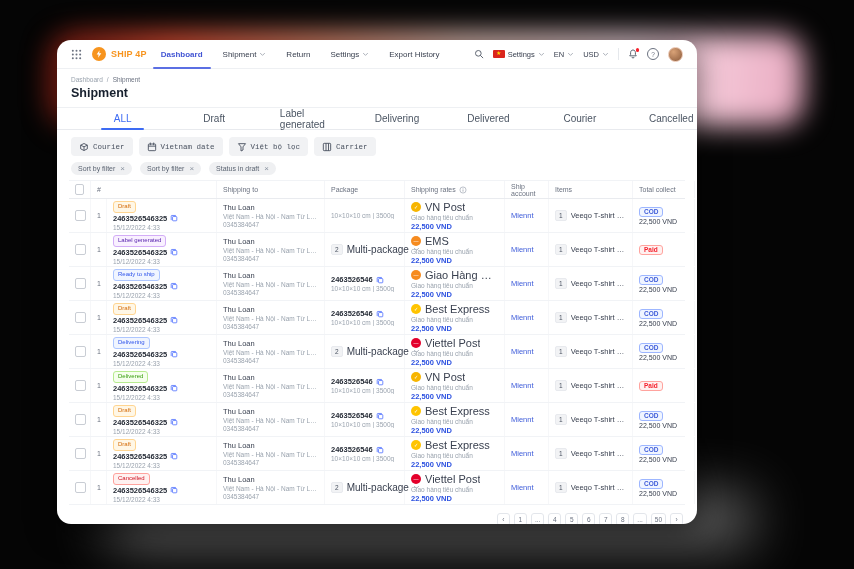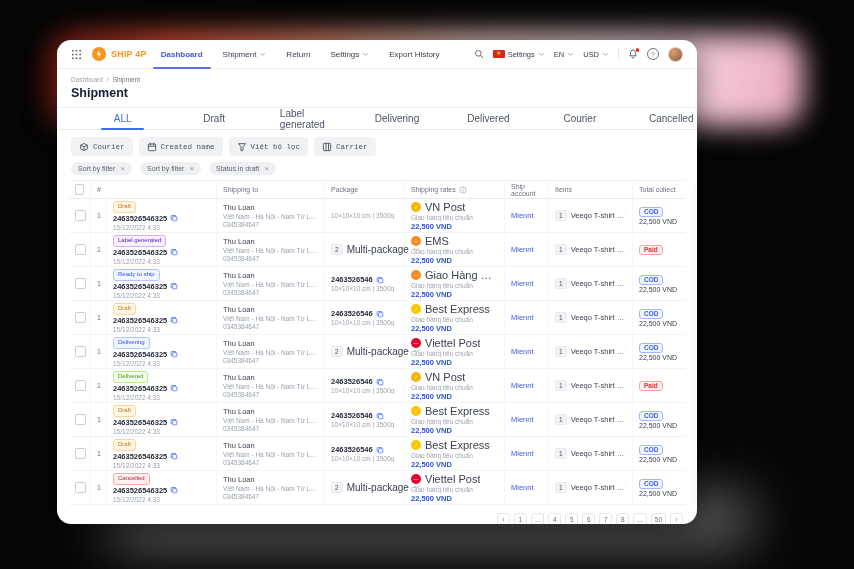--- a/index.html
+++ b/index.html
@@ -251,21 +251,21 @@
         </button>
         <button class="tbtn">
           <span class="ico">
             <svg viewBox="0 0 12 12" width="10" height="10">
               <rect x="1.6" y="2.4" width="8.8" height="8" rx="1" fill="none" stroke="#4A5260" stroke-width="1.1"></rect>
               <line x1="1.6" y1="5" x2="10.4" y2="5" stroke="#4A5260" stroke-width="1.1"></line>
               <line x1="4" y1="1.2" x2="4" y2="3.4" stroke="#4A5260" stroke-width="1.1" stroke-linecap="round"></line>
               <line x1="8" y1="1.2" x2="8" y2="3.4" stroke="#4A5260" stroke-width="1.1" stroke-linecap="round"></line>
             </svg>
           </span>
-          <span>Created name</span>
+          <span>Vietnam date</span>
         </button>
         <button class="tbtn">
           <span class="ico">
             <svg viewBox="0 0 12 12" width="10" height="10">
               <path d="M1.8,2 H10.2 L7.2,5.8 V9.6 L4.8,10.8 V5.8 Z" fill="none" stroke="#4A5260" stroke-width="1.1" stroke-linejoin="round"></path>
             </svg>
           </span>
           <span>Việt bộ lọc</span>
         </button>
         <button class="tbtn">

